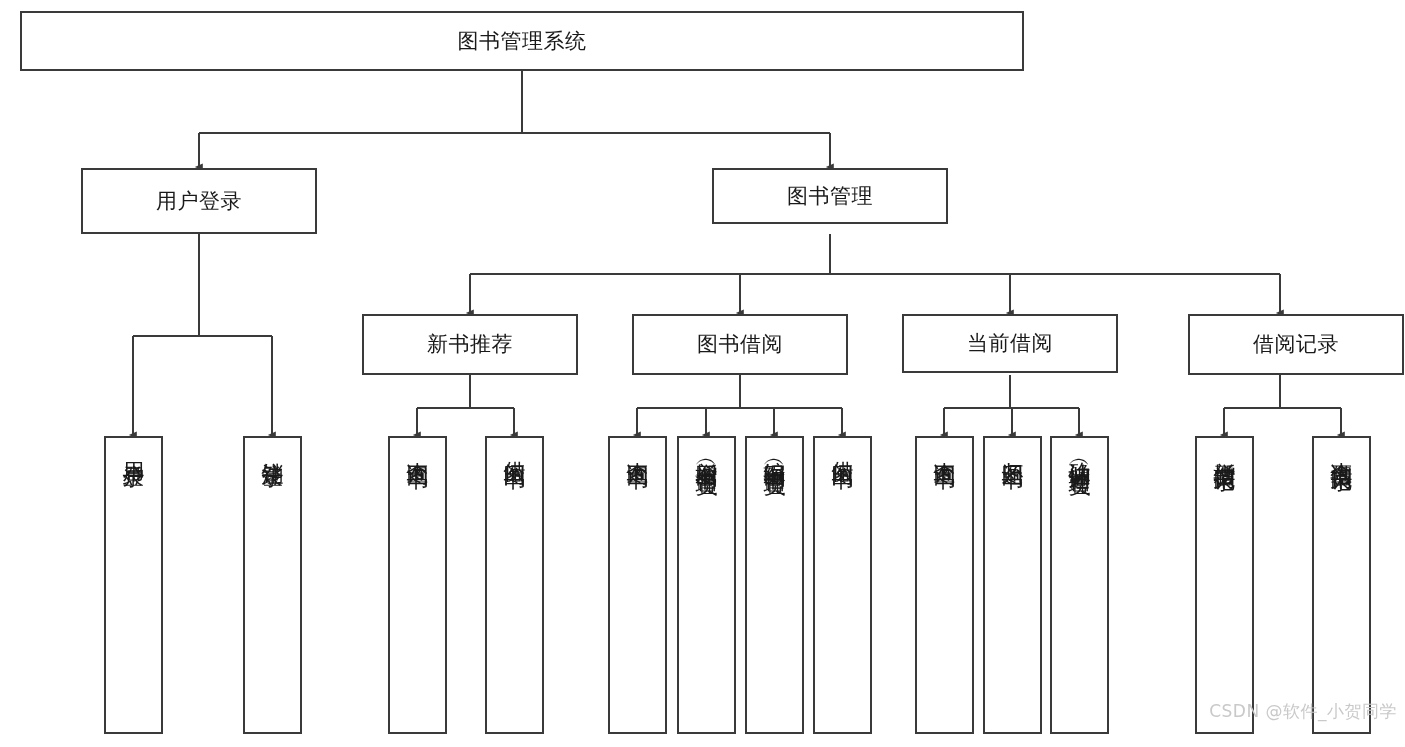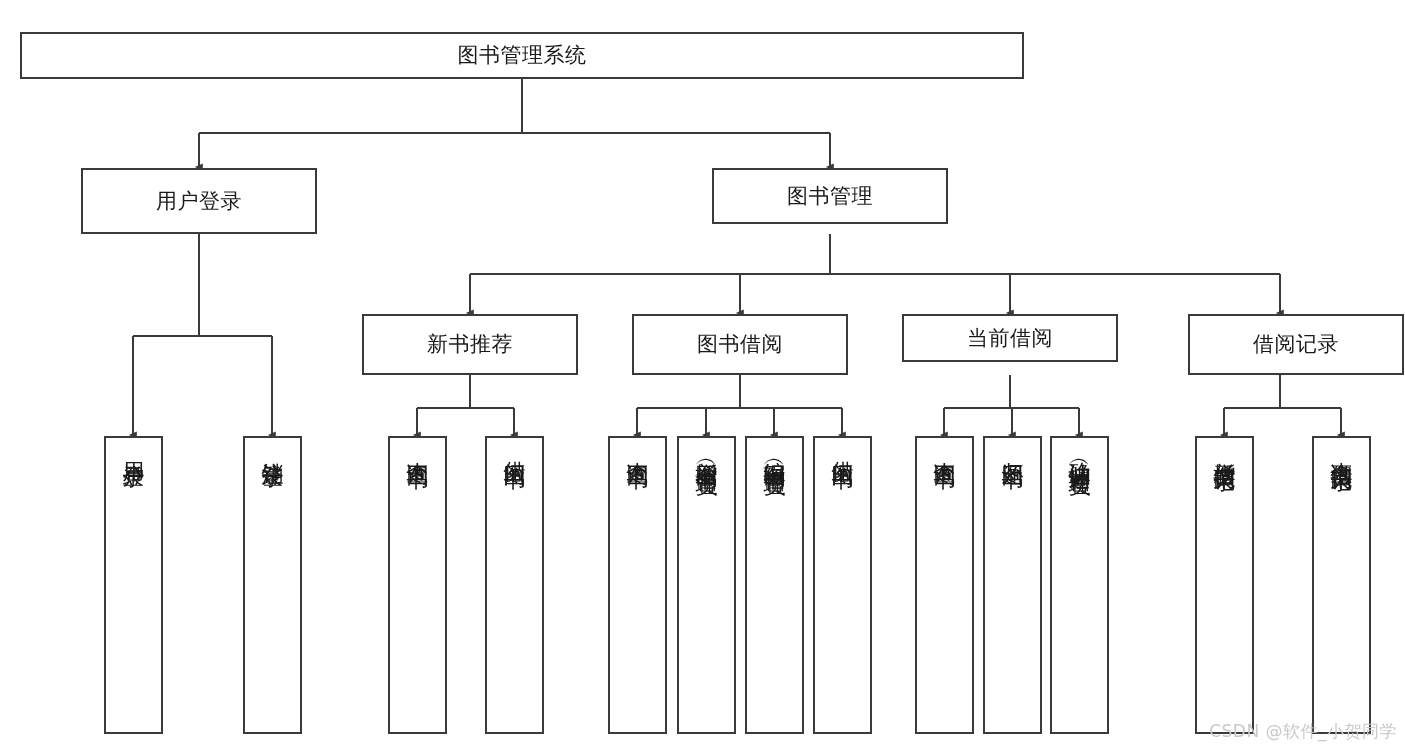--- a/index.html
+++ b/index.html
@@ -55,21 +55,21 @@
     writing-mode: vertical-rl;
     text-orientation: upright;
     font-size: 22px;
     letter-spacing: 2px;
     line-height: 1;
     white-space: nowrap;
   }
   #watermark {
     position: absolute;
     right: 8px;
-    bottom: 4px;
+    bottom: 24px;
     font-size: 17px;
     color: #c9c9c9;
     letter-spacing: 0.5px;
     white-space: nowrap;
     font-family: "DejaVu Sans", "Liberation Sans", sans-serif;
   }
 </style>
 </head>
 <body>
 
@@ -117,40 +117,40 @@
         <line x1="1012" y1="408" x2="1012" y2="435" stroke="#3a3a3a" stroke-width="2.4" shape-rendering="crispEdges" marker-end="url(#arrowhead)"></line>
         <line x1="1079" y1="408" x2="1079" y2="435" stroke="#3a3a3a" stroke-width="2.4" shape-rendering="crispEdges" marker-end="url(#arrowhead)"></line>
         <g></g>
         <line x1="1280" y1="375" x2="1280" y2="408" stroke="#3a3a3a" stroke-width="2.4" shape-rendering="crispEdges"></line>
         <line x1="1224" y1="408" x2="1341" y2="408" stroke="#3a3a3a" stroke-width="2.4" shape-rendering="crispEdges"></line>
         <line x1="1224" y1="408" x2="1224" y2="435" stroke="#3a3a3a" stroke-width="2.4" shape-rendering="crispEdges" marker-end="url(#arrowhead)"></line>
         <line x1="1341" y1="408" x2="1341" y2="435" stroke="#3a3a3a" stroke-width="2.4" shape-rendering="crispEdges" marker-end="url(#arrowhead)"></line>
       </g>
   </svg>
 
-  <div class="node horizontal" id="node-root" style="left: 20px; top: 11px; width: 1004px; height: 47px; margin-top: 21px;">
+  <div class="node horizontal" id="node-root" style="left: 20px; top: 11px; width: 1004px; height: 60px;">
     <span class="label">图书管理系统</span>
   </div>
 
   <div id="nodes-level2">
       <div class="node horizontal" style="left: 81px; top: 168px; width: 236px; height: 66px;">
         <span class="label">用户登录</span>
       </div>
       <div class="node horizontal" style="left: 712px; top: 168px; width: 236px; height: 56px;">
         <span class="label">图书管理</span>
       </div>
     </div>
   <div id="nodes-level3">
       <div class="node horizontal" style="left: 362px; top: 314px; width: 216px; height: 61px; align-items: center;">
         <span class="label">新书推荐</span>
       </div>
       <div class="node horizontal" style="left: 632px; top: 314px; width: 216px; height: 61px;">
         <span class="label">图书借阅</span>
       </div>
-      <div class="node horizontal" style="left: 902px; top: 314px; width: 216px; height: 48px;">
+      <div class="node horizontal" style="left: 902px; top: 314px; width: 216px; height: 59px;">
         <span class="label">当前借阅</span>
       </div>
       <div class="node horizontal" style="left: 1172px; top: 314px; width: 216px; height: 61px; margin-left: 16px;">
         <span class="label">借阅记录</span>
       </div>
     </div>
   <div id="nodes-leaves">
       <div class="node vertical" style="left: 104px; top: 436px; width: 59px; height: 298px;">
         <span class="label">用户登录</span>
       </div>

